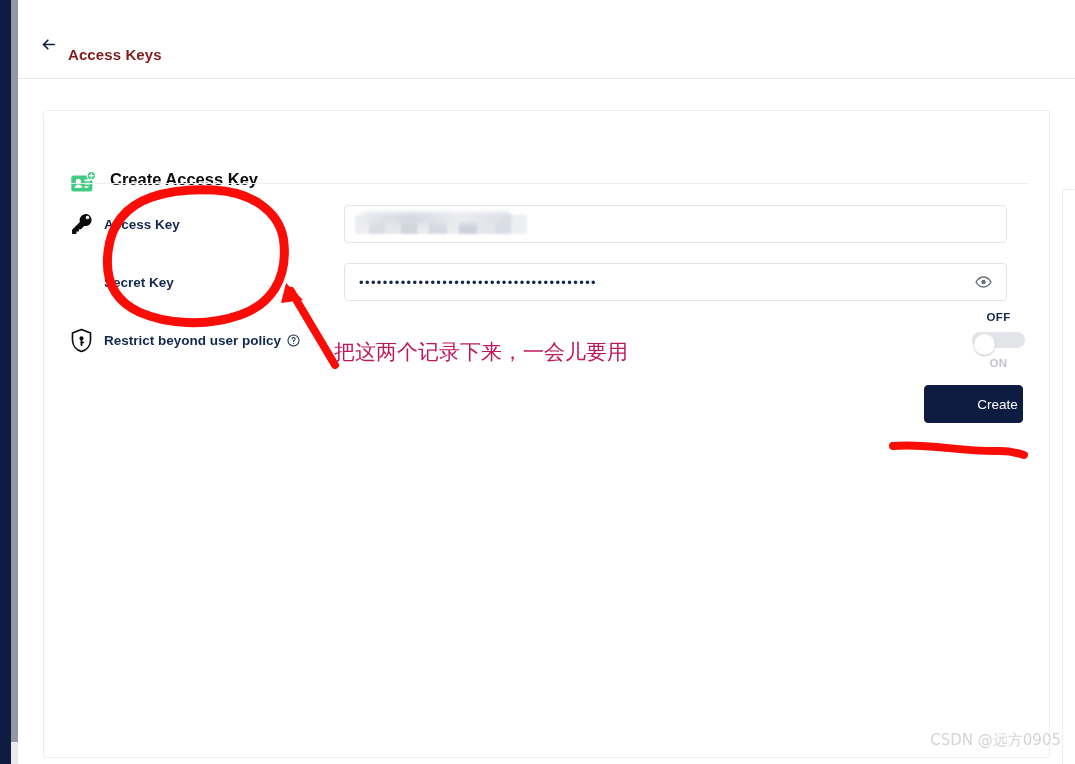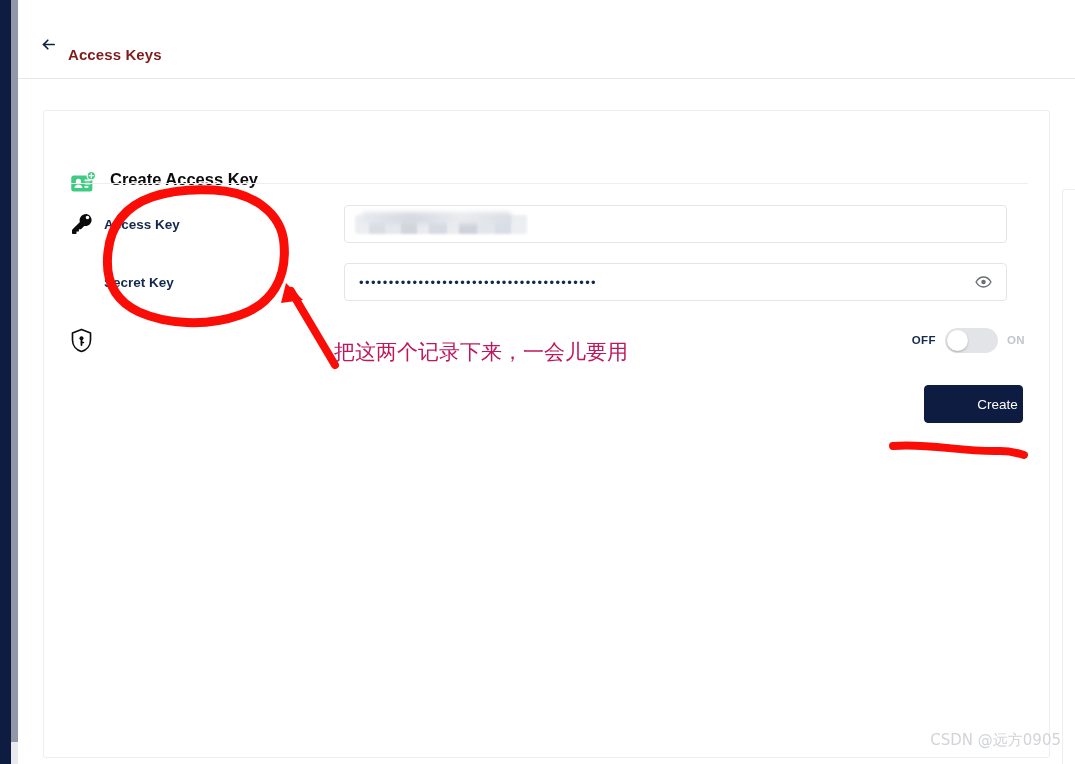--- a/index.html
+++ b/index.html
@@ -172,21 +172,21 @@
   .help-icon {
     width: 13px; height: 13px;
     color: #13284e;
     display: block;
   }
 
   
   .toggle-wrap {
     position: absolute; right: 26px; top: 0;
     height: 58px;
-    display: flex; align-items: center; gap: 9px;
+    display: flex; align-items: center; gap: 9px; flex-direction: column;
   }
   .toggle-off-label {
     font-size: 11.5px; font-weight: bold;
     color: #15284d; letter-spacing: .4px;
   }
   .toggle-on-label {
     font-size: 11.5px; font-weight: bold;
     color: #c2c5cb; letter-spacing: .4px;
   }
   .switch {
@@ -339,20 +339,28 @@
 
         <div class="row">
           <div class="row-icon">
             <svg width="23" height="25" viewBox="0 0 24 26" fill="none" stroke="#0b0b0d" stroke-width="1.7" stroke-linejoin="round">
               <path d="M12 1.4 2.6 5.2v7.2c0 5.7 3.9 10.4 9.4 12.1 5.5-1.7 9.4-6.4 9.4-12.1V5.2z"></path>
               <circle cx="12" cy="10.6" r="2.1" fill="#0b0b0d" stroke="none"></circle>
               <path d="M12 12.6v5.2" stroke-width="1.9" stroke-linecap="round"></path>
               <path d="M12 15.1h2" stroke-width="1.7" stroke-linecap="round"></path>
             </svg>
           </div>
+          <div class="row-label">
+            <span>Restrict beyond user policy</span>
+            <svg class="help-icon" viewBox="0 0 24 24" fill="none" stroke="currentColor" stroke-width="1.9" stroke-linecap="round" stroke-linejoin="round">
+              <circle cx="12" cy="12" r="10.2"></circle>
+              <path d="M9.3 9.1a2.8 2.8 0 1 1 3.7 2.7c-.7.3-1 .9-1 1.6v.4"></path>
+              <circle cx="12" cy="17.4" r="1" fill="currentColor" stroke="none"></circle>
+            </svg>
+          </div>
           <div class="row-field"></div>
           <div class="toggle-wrap">
             <span class="toggle-off-label">OFF</span>
             <div class="switch">
               <div class="switch-knob"></div>
             </div>
             <span class="toggle-on-label">ON</span>
           </div>
         </div>
 

